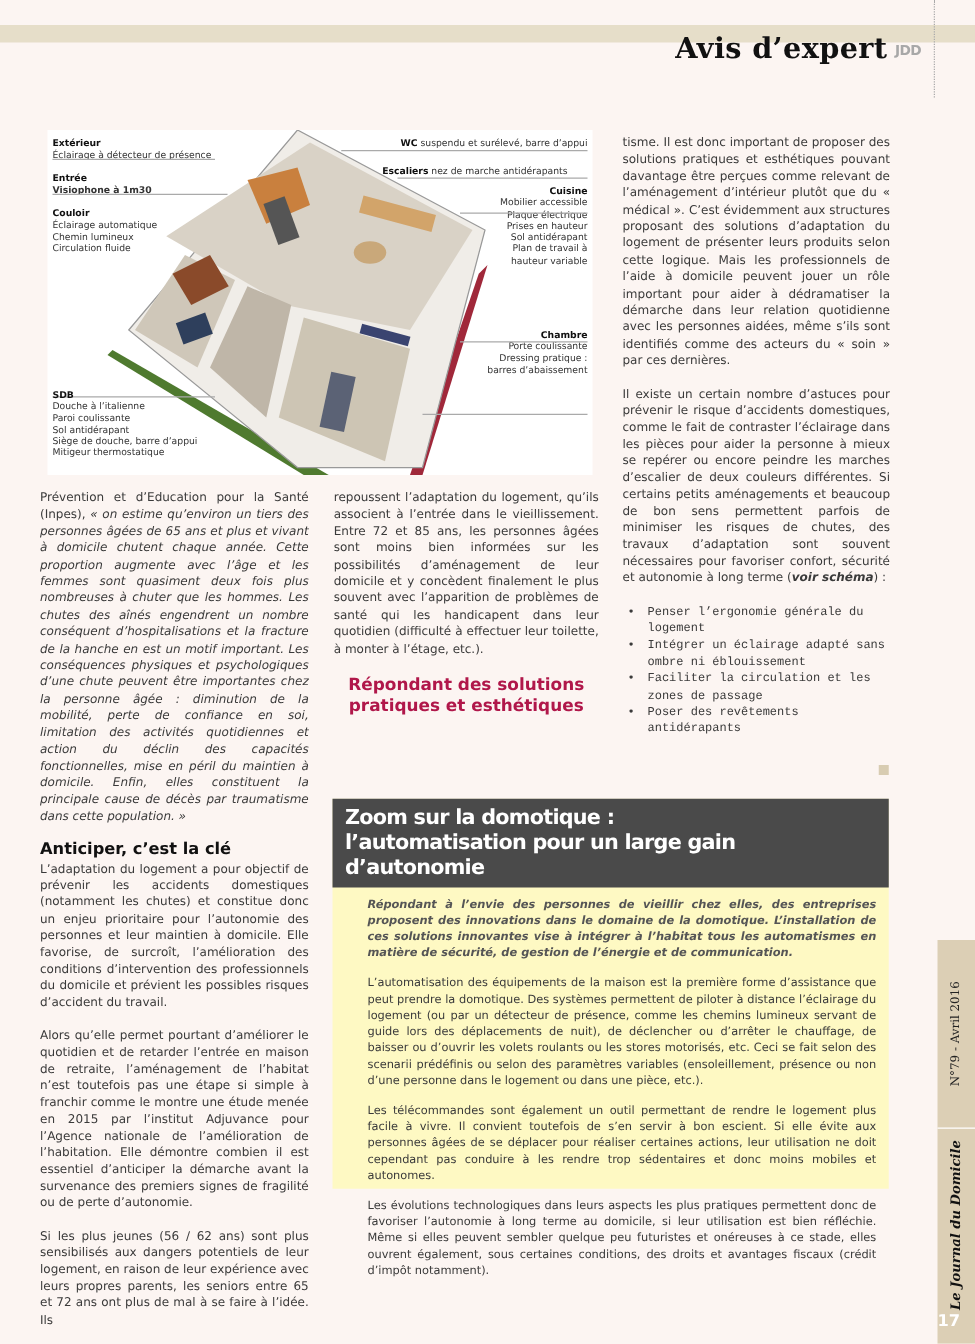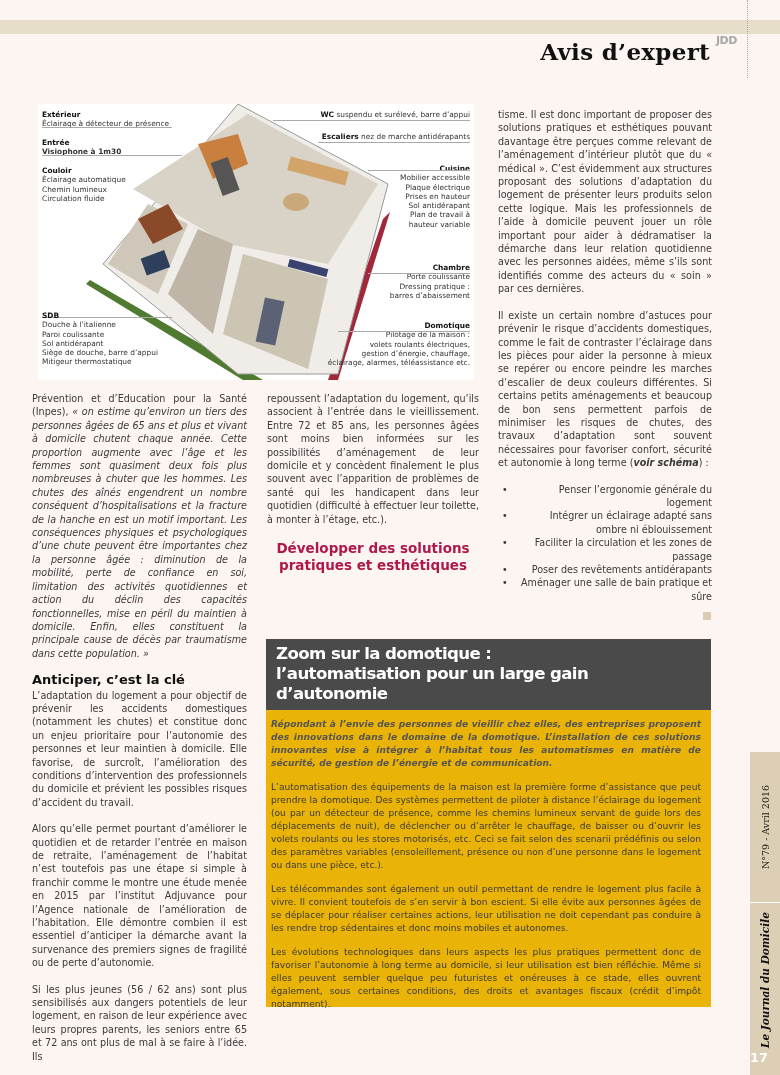--- a/index.html
+++ b/index.html
@@ -1,45 +1,45 @@
 <!DOCTYPE html>
 <html><head>
 <meta charset="utf-8">
 <style>
   html, body { margin:0; padding:0; }
   body { width:780px; height:1075px; background:#fcf5f2; position:relative; overflow:hidden;
          font-family:"DejaVu Sans", sans-serif; color:#3a3a3a; }
   .topbar { position:absolute; left:0; top:20px; width:780px; height:14px; background:#e6dec9; }
   .dotline { position:absolute; left:747px; top:0; height:78px; border-left:1px dotted #aaa; }
-  .section-title { position:absolute; right:70px; top:38px; font-family:"DejaVu Serif", serif;
+  .section-title { position:absolute; right:70px; top:25px; font-family:"DejaVu Serif", serif;
          font-weight:bold; font-size:23px; color:#111; letter-spacing:0.3px; }
   .jdd { position:absolute; left:716px; top:34px; font-family:"DejaVu Sans", sans-serif;
          font-weight:bold; font-size:11px; color:#a8a8a8; letter-spacing:-0.5px; }
 
   .figure { position:absolute; left:38px; top:104px; width:436px; height:276px; background:#fff; }
   .figure svg { position:absolute; left:0; top:0; }
   .lbl { position:absolute; font-size:7.4px; line-height:9.3px; color:#333; }
   .lbl b { color:#111; }
   .lbl.right { text-align:right; }
   .lbl-line { position:absolute; height:0; border-top:1px solid #aaa; }
 
   .col { position:absolute; font-size:9.6px; line-height:13.4px; text-align:justify; color:#3a3a3a; }
   .col p { margin:0 0 13px 0; }
   .col .it { font-style:italic; }
   .h-anticiper { font-weight:bold; font-size:13px; color:#111; margin:12px 0 2px 0; }
   .h-dev { font-weight:bold; font-size:13.5px; line-height:17px; color:#b0174a; text-align:center; margin:14px 0 6px 0; }
   ul.bul { list-style:none; padding:0; margin:0; }
-  ul.bul li { position:relative; padding-left:20px; text-align:right; }
+  ul.bul li { position:relative; padding-left:20px; text-align:left;font-family:Liberation Mono, monospace; }
   ul.bul li::before { content:"•"; position:absolute; left:4px; }
   .endmark { position:absolute; left:703px; top:612px; width:8px; height:8px; background:#d8ccb2; }
 
-  .box { position:absolute; left:266px; top:639px; width:445px; height:368px; background:#eab308; }
+  .box { position:absolute; left:266px; top:639px; width:445px; height:312px; background:#fef9c3; }
   .box-head { background:#4a4a4a; color:#fff; padding:5px 10px 6px 10px; font-weight:bold;
               font-size:16.6px; line-height:20px; letter-spacing:-0.6px; }
-  .box-body { padding:8px 10px 0 5px; font-size:9.1px; line-height:13px; color:#3a3a3a; text-align:justify; }
+  .box-body { padding:8px 10px 0 28px; font-size:9.1px; line-height:13px; color:#3a3a3a; text-align:justify; }
   .box-body p { margin:0 0 11px 0; }
   .box-intro { font-style:italic; font-weight:bold; color:#555; }
 
   .sidebar { position:absolute; left:750px; top:752px; width:30px; height:323px; background:#dccfb5; }
   .sb-divider { position:absolute; left:0; top:150px; width:30px; height:1px; background:#fff; }
   .sb-issue { position:absolute; left:15px; top:75px; transform:translate(-50%,-50%) rotate(-90deg);
               white-space:nowrap; font-family:"DejaVu Serif", serif; font-size:9.5px; color:#222; }
   .sb-journal { position:absolute; left:15px; top:228px; transform:translate(-50%,-50%) rotate(-90deg);
               white-space:nowrap; font-family:"DejaVu Serif", serif; font-style:italic; font-weight:bold; font-size:10.5px; color:#111; }
   .sb-page { position:absolute; left:0; top:298px; width:16px; text-align:left; font-weight:bold; font-size:13px; color:#fff; }
@@ -103,74 +103,66 @@
     <span>Paroi coulissante</span><br>
     <span>Sol antidérapant</span><br>
     <span>Siège de douche, barre d’appui</span><br>
     <span>Mitigeur thermostatique</span>
   </div>
 
   <div class="lbl right" style="right:4px;top:6px;">
     <b>WC</b><span> suspendu et surélevé, barre d’appui</span>
   </div>
   <div class="lbl-line" style="left:235px;top:16px;width:197px;"></div>
-  <div class="lbl right" style="right:4px;top:28px;">
+  <div class="lbl right" style="right:20px;top:28px;">
     <b>Escaliers</b><span> nez de marche antidérapants</span>
   </div>
   <div class="lbl-line" style="left:280px;top:38px;width:152px;"></div>
 
-  <div class="lbl right" style="right:4px;top:60px;">
+  <div class="lbl right" style="right:4px;top:44px;">
     <b>Cuisine</b><br>
     <span>Mobilier accessible</span><br>
     <span>Plaque électrique</span><br>
     <span>Prises en hauteur</span><br>
     <span>Sol antidérapant</span><br>
     <span>Plan de travail à</span><br>
     <span>hauteur variable</span>
   </div>
   <div class="lbl-line" style="left:330px;top:66px;width:102px;"></div>
   <div class="lbl right" style="right:4px;top:159px;">
     <b>Chambre</b><br>
     <span>Porte coulissante</span><br>
     <span>Dressing pratique :</span><br>
     <span>barres d’abaissement</span>
   </div>
   <div class="lbl-line" style="left:330px;top:169px;width:102px;"></div>
-  <div class="lbl right" style="right:4px;top:217px;">
-    <b>Domotique</b><br>
-    <span>Pilotage de la maison :</span><br>
-    <span>volets roulants électriques,</span><br>
-    <span>gestion d’énergie, chauffage,</span><br>
-    <span>éclairage, alarmes, téléassistance etc.</span>
-  </div>
   <div class="lbl-line" style="left:300px;top:227px;width:132px;"></div>
 </div>
 
 <div class="col" style="left:32px;top:392px;width:215px;">
   <p><span>Prévention et d’Education pour la Santé (Inpes), </span><span class="it">« on estime qu’environ un tiers des personnes âgées de 65 ans et plus et vivant à domicile chutent chaque année. Cette proportion augmente avec l’âge et les femmes sont quasiment deux fois plus nombreuses à chuter que les hommes. Les chutes des aînés engendrent un nombre conséquent d’hospitalisations et la fracture de la hanche en est un motif important. Les conséquences physiques et psychologiques d’une chute peuvent être importantes chez la personne âgée : diminution de la mobilité, perte de confiance en soi, limitation des activités quotidiennes et action du déclin des capacités fonctionnelles, mise en péril du maintien à domicile. Enfin, elles constituent la principale cause de décès par traumatisme dans cette population. »</span></p>
   <div class="h-anticiper">Anticiper, c’est la clé</div>
   <p>L’adaptation du logement a pour objectif de prévenir les accidents domestiques (notamment les chutes) et constitue donc un enjeu prioritaire pour l’autonomie des personnes et leur maintien à domicile. Elle favorise, de surcroît, l’amélioration des conditions d’intervention des professionnels du domicile et prévient les possibles risques d’accident du travail.</p>
   <p>Alors qu’elle permet pourtant d’améliorer le quotidien et de retarder l’entrée en maison de retraite, l’aménagement de l’habitat n’est toutefois pas une étape si simple à franchir comme le montre une étude menée en 2015 par l’institut Adjuvance pour l’Agence nationale de l’amélioration de l’habitation. Elle démontre combien il est essentiel d’anticiper la démarche avant la survenance des premiers signes de fragilité ou de perte d’autonomie.</p>
   <p>Si les plus jeunes (56 / 62 ans) sont plus sensibilisés aux dangers potentiels de leur logement, en raison de leur expérience avec leurs propres parents, les seniors entre 65 et 72 ans ont plus de mal à se faire à l’idée. Ils</p>
 </div>
 
 <div class="col" style="left:267px;top:392px;width:212px;">
   <p>repoussent l’adaptation du logement, qu’ils associent à l’entrée dans le vieillissement. Entre 72 et 85 ans, les personnes âgées sont moins bien informées sur les possibilités d’aménagement de leur domicile et y concèdent finalement le plus souvent avec l’apparition de problèmes de santé qui les handicapent dans leur quotidien (difficulté à effectuer leur toilette, à monter à l’étage, etc.).</p>
-  <div class="h-dev">Développer des solutions pratiques et esthétiques</div>
+  <div class="h-dev">Répondant des solutions pratiques et esthétiques</div>
 </div>
 
 <div class="col" style="left:498px;top:108px;width:214px;">
   <p>tisme. Il est donc important de proposer des solutions pratiques et esthétiques pouvant davantage être perçues comme relevant de l’aménagement d’intérieur plutôt que du « médical ». C’est évidemment aux structures proposant des solutions d’adaptation du logement de présenter leurs produits selon cette logique. Mais les professionnels de l’aide à domicile peuvent jouer un rôle important pour aider à dédramatiser la démarche dans leur relation quotidienne avec les personnes aidées, même s’ils sont identifiés comme des acteurs du « soin » par ces dernières.</p>
   <p><span>Il existe un certain nombre d’astuces pour prévenir le risque d’accidents domestiques, comme le fait de contraster l’éclairage dans les pièces pour aider la personne à mieux se repérer ou encore peindre les marches d’escalier de deux couleurs différentes. Si certains petits aménagements et beaucoup de bon sens permettent parfois de minimiser les risques de chutes, des travaux d’adaptation sont souvent nécessaires pour favoriser confort, sécurité et autonomie à long terme (</span><b><i>voir schéma</i></b><span>) :</span></p>
   <ul class="bul">
     <li>Penser l’ergonomie générale du logement</li>
     <li>Intégrer un éclairage adapté sans ombre ni éblouissement</li>
     <li>Faciliter la circulation et les zones de passage</li>
     <li>Poser des revêtements antidérapants</li>
-    <li>Aménager une salle de bain pratique et sûre</li>
   </ul>
 </div>
 <div class="endmark"></div>
 
 <div class="box">
   <div class="box-head">
     <div>Zoom sur la domotique :</div>
     <div>l’automatisation pour un large gain d’autonomie</div>
   </div>
   <div class="box-body">

